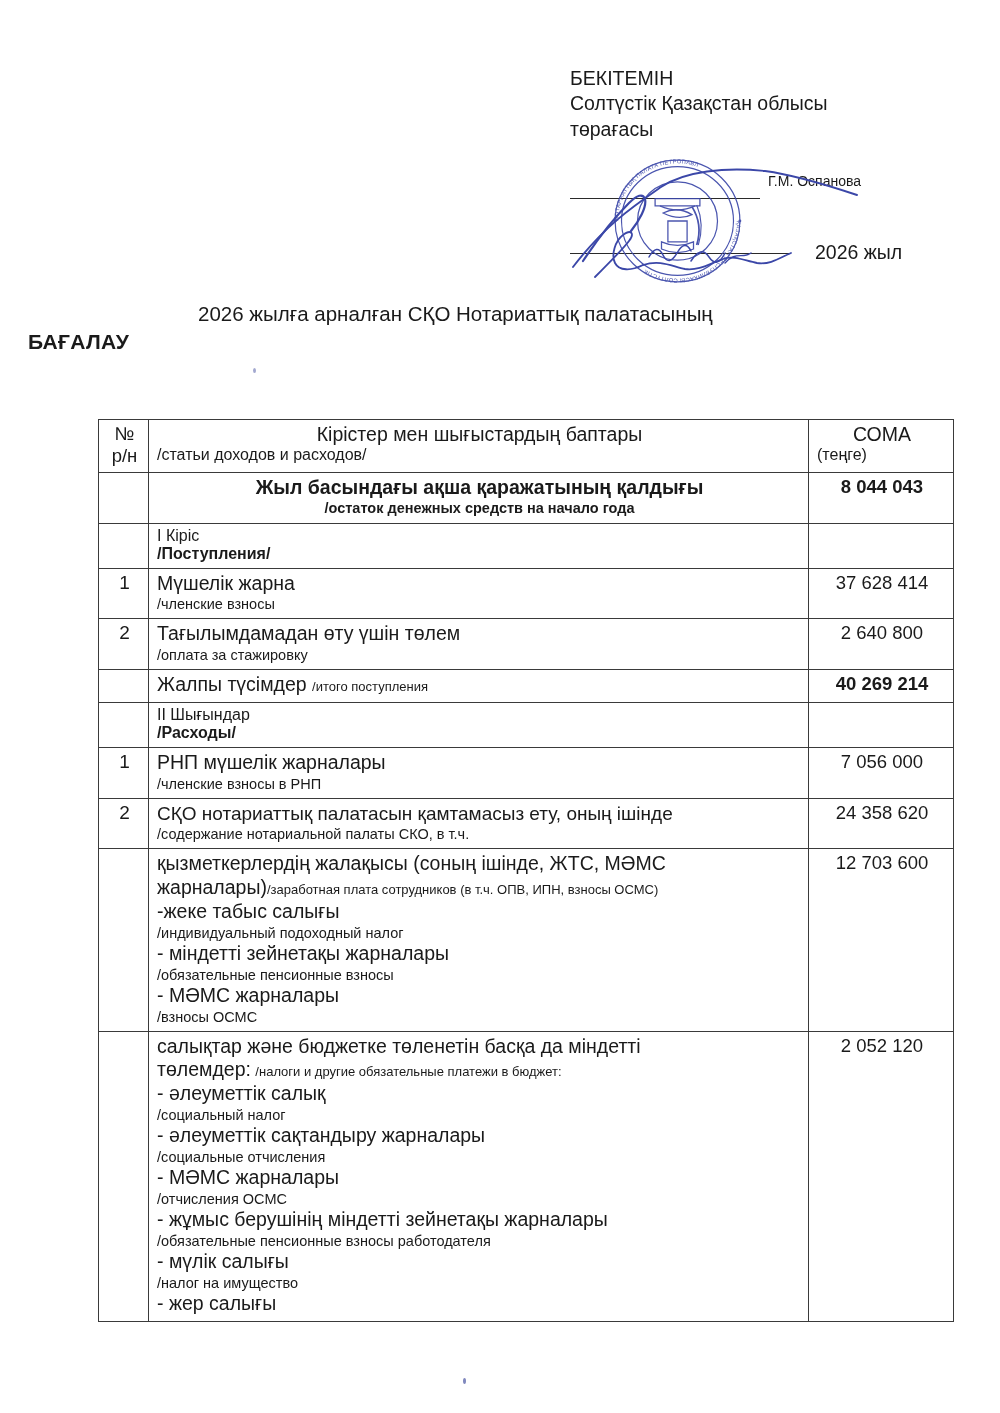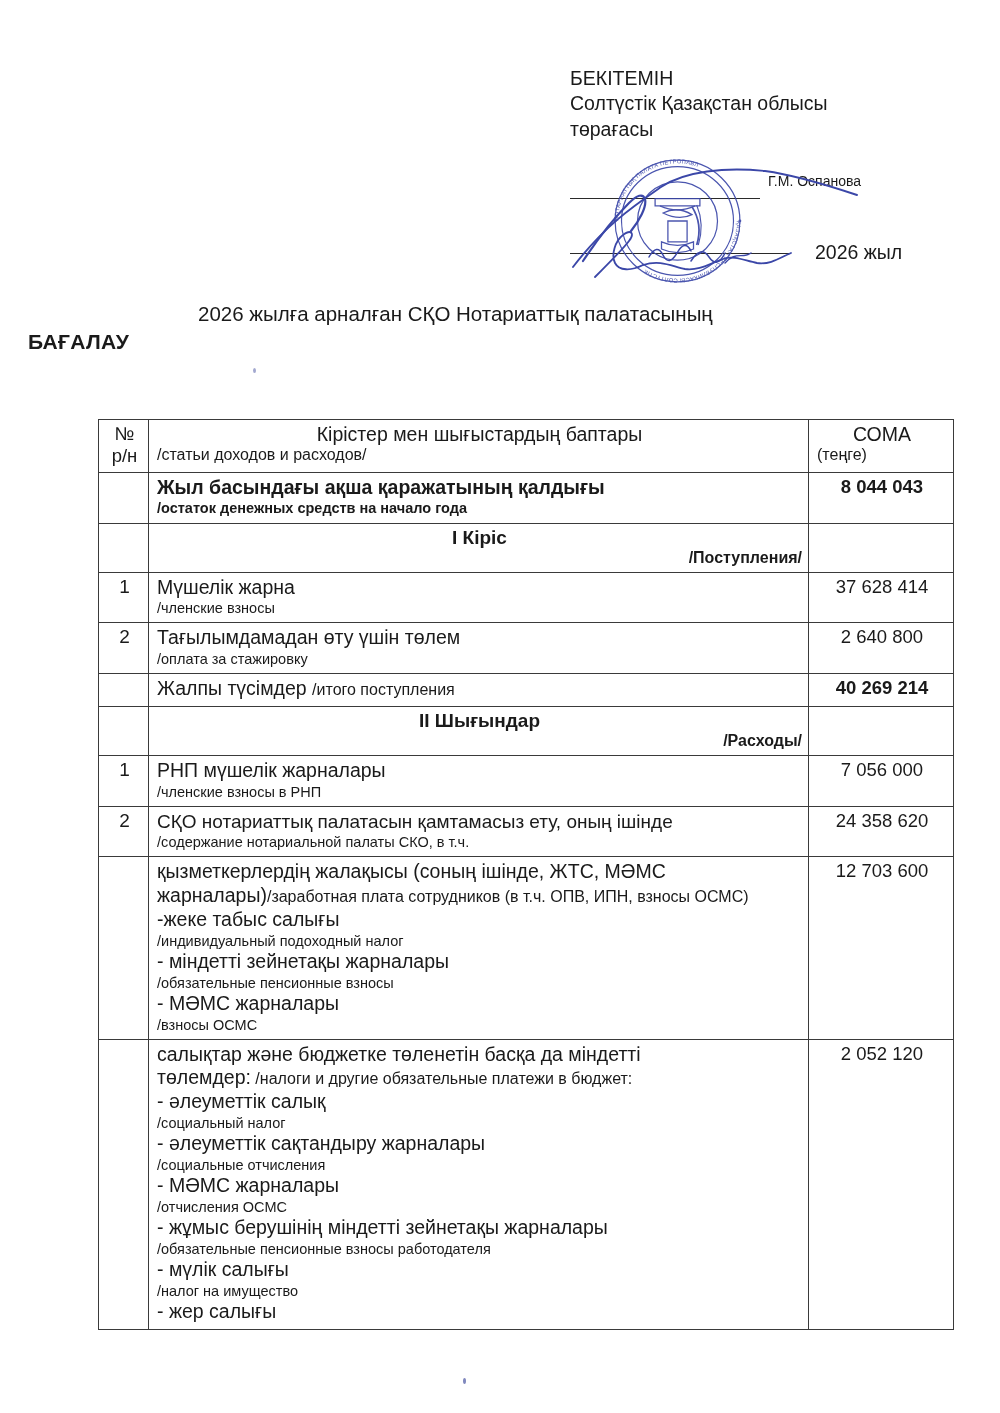--- a/index.html
+++ b/index.html
@@ -130,24 +130,24 @@
     vertical-align:top;
   }
   td.sum.bold, td.item .kz.bold { font-weight:bold; }
 
   .kz { font-size:19.5px; line-height:1.22; }
   .ru { font-size:14.5px; line-height:1.25; }
   .kz.small { font-size:19px; }
   .hdr-kz { font-size:19.5px; text-align:center; }
   .hdr-ru { font-size:16px; text-align:left; }
   .hdr-num { font-size:18.5px; text-align:center; line-height:1.18; }
-  .sec-kz { font-size:19px; font-weight:bold; text-align:center; }
-  .sec-ru { font-size:16px; font-weight:bold; text-align:right; }
-  .bold { font-weight:bold; }
-  .inline-ru { font-size:16px; font-weight:normal; }
+  .sec-kz { font-size:16px; font-weight:normal; text-align:left; }
+  .sec-ru { font-size:16px; font-weight:bold; text-align:left; }
+  .bold { font-weight:bold;text-align:center; }
+  .inline-ru { font-size:13px; font-weight:normal; }
   .row-tight td { padding-top:4px; padding-bottom:4px; }
   .nowrap { white-space:nowrap; }
   .dust1, .dust2 {
     position:absolute;
     background:#5560a8;
     border-radius:50%;
     opacity:.75;
   }
   .dust1 { left:463px; top:1378px; width:3px; height:6px; }
   .dust2 { left:253px; top:368px; width:3px; height:5px; opacity:.55; }

